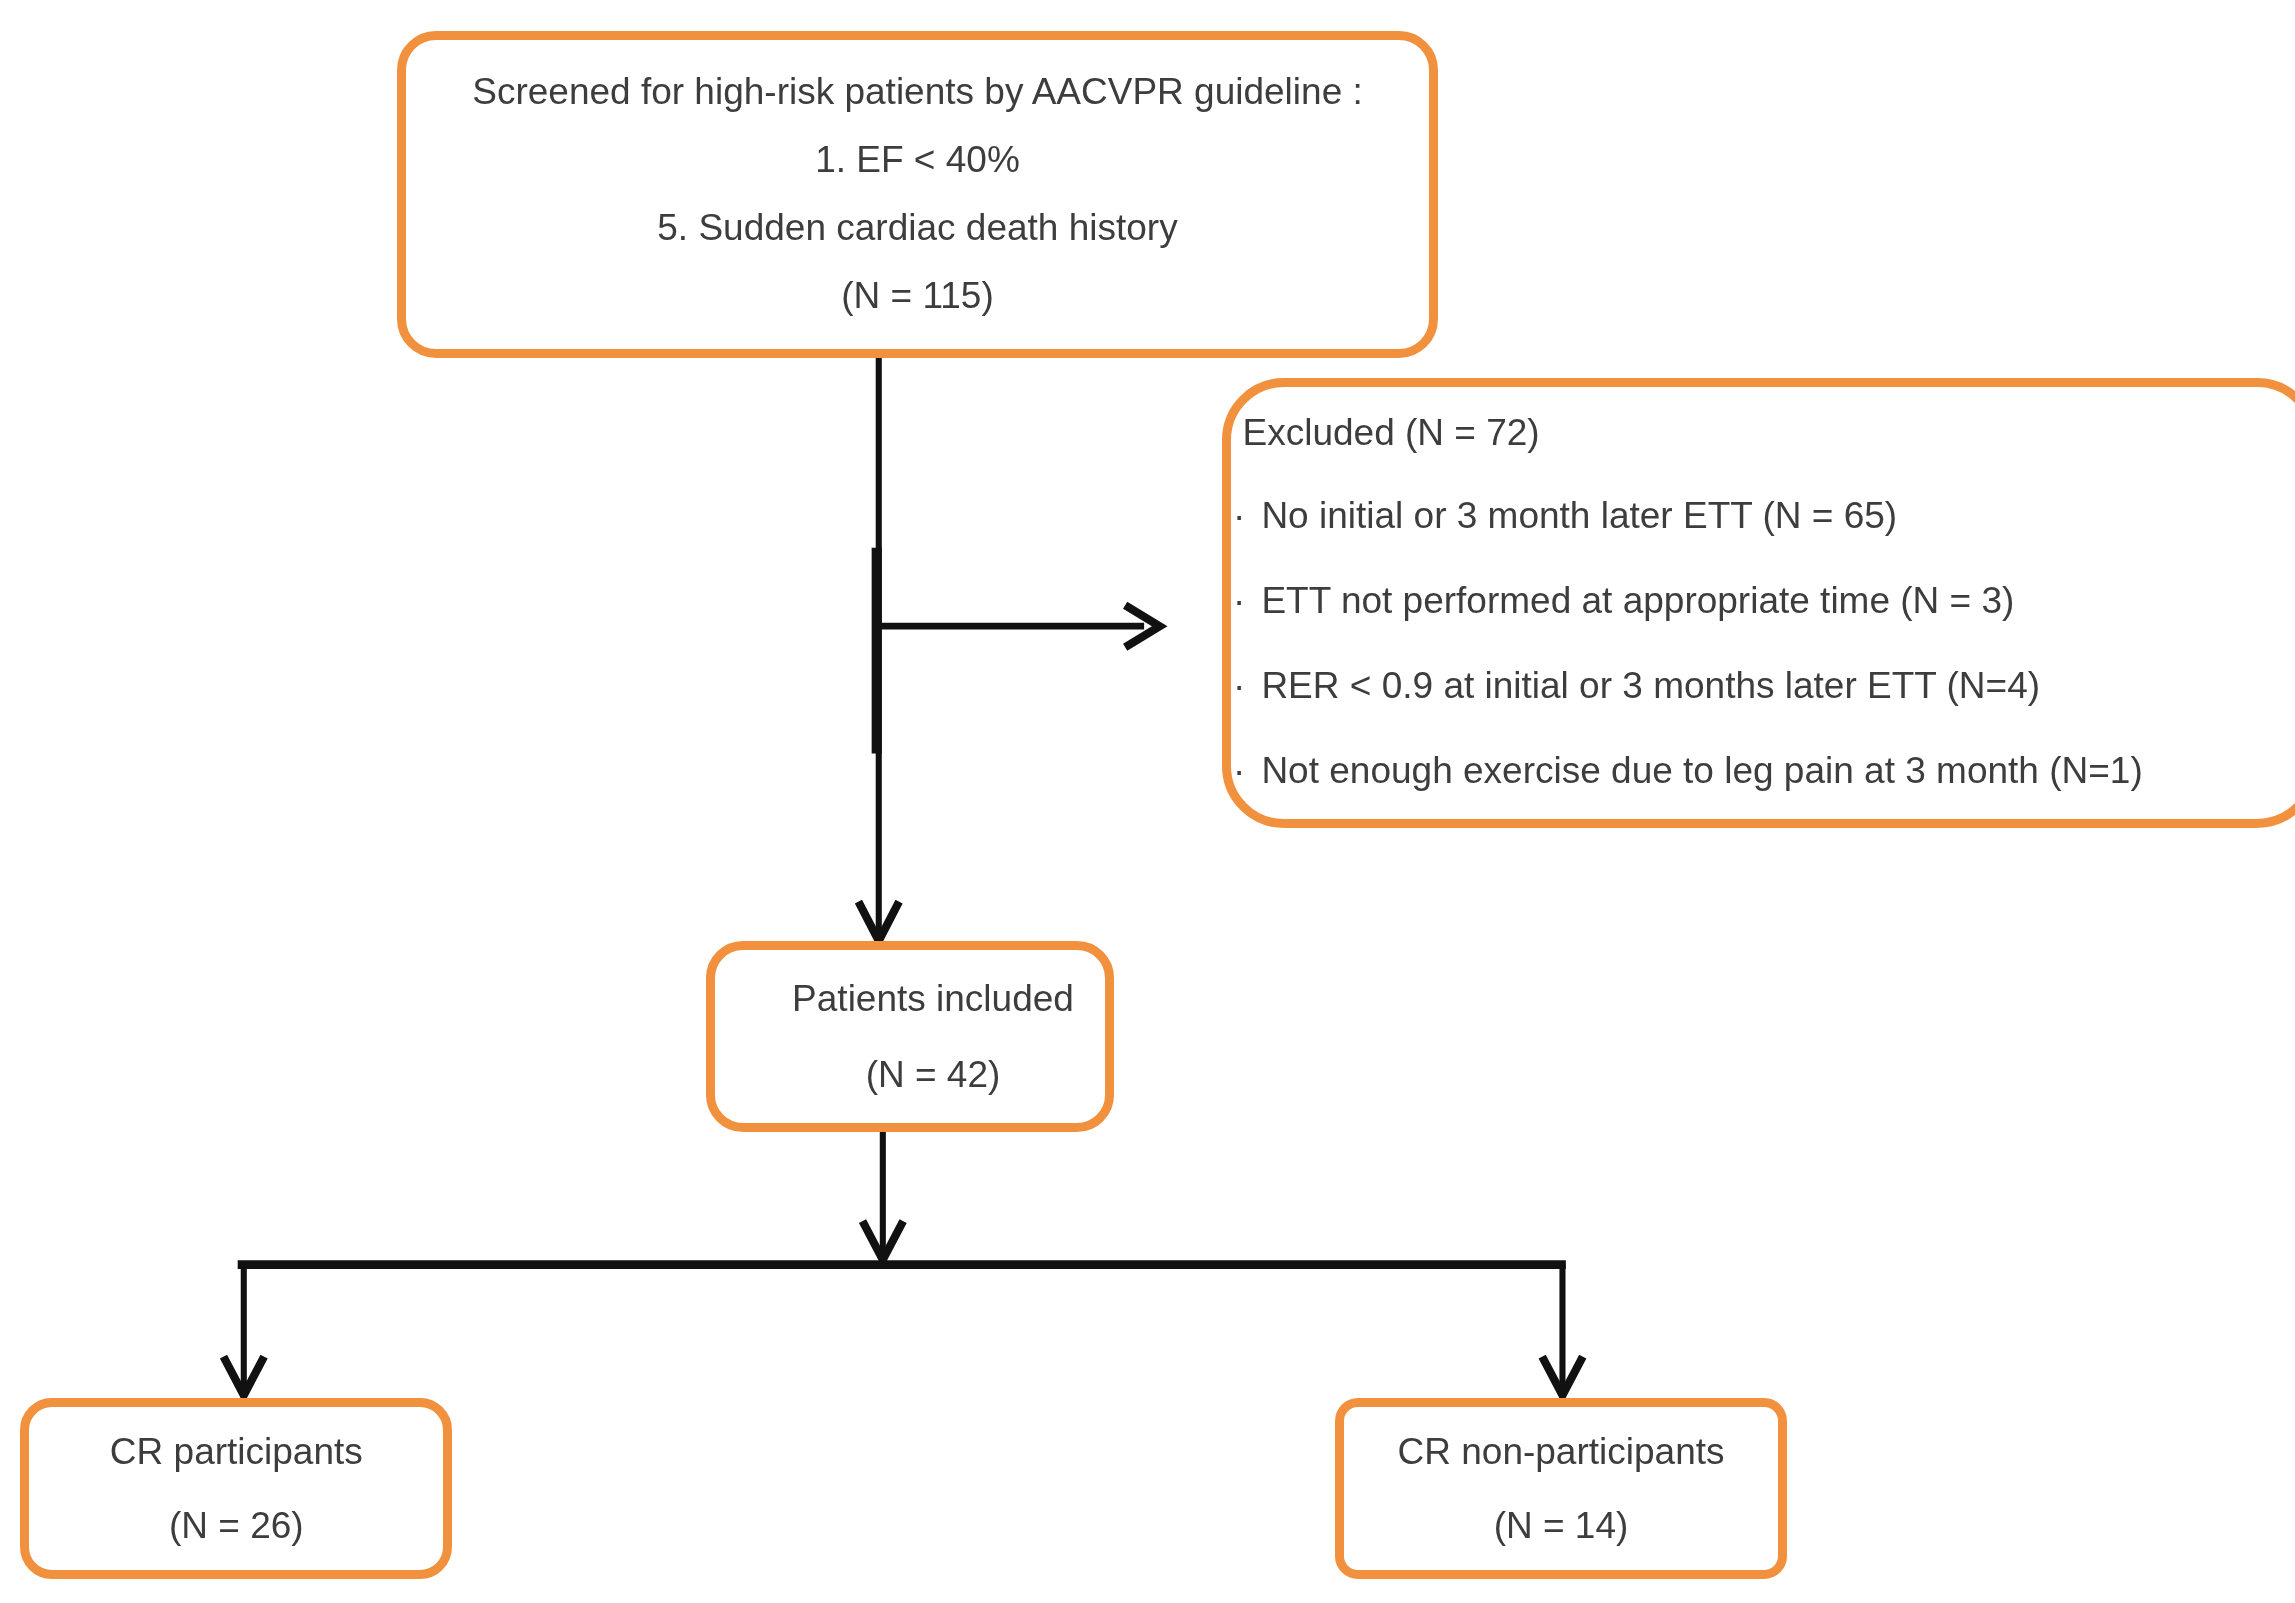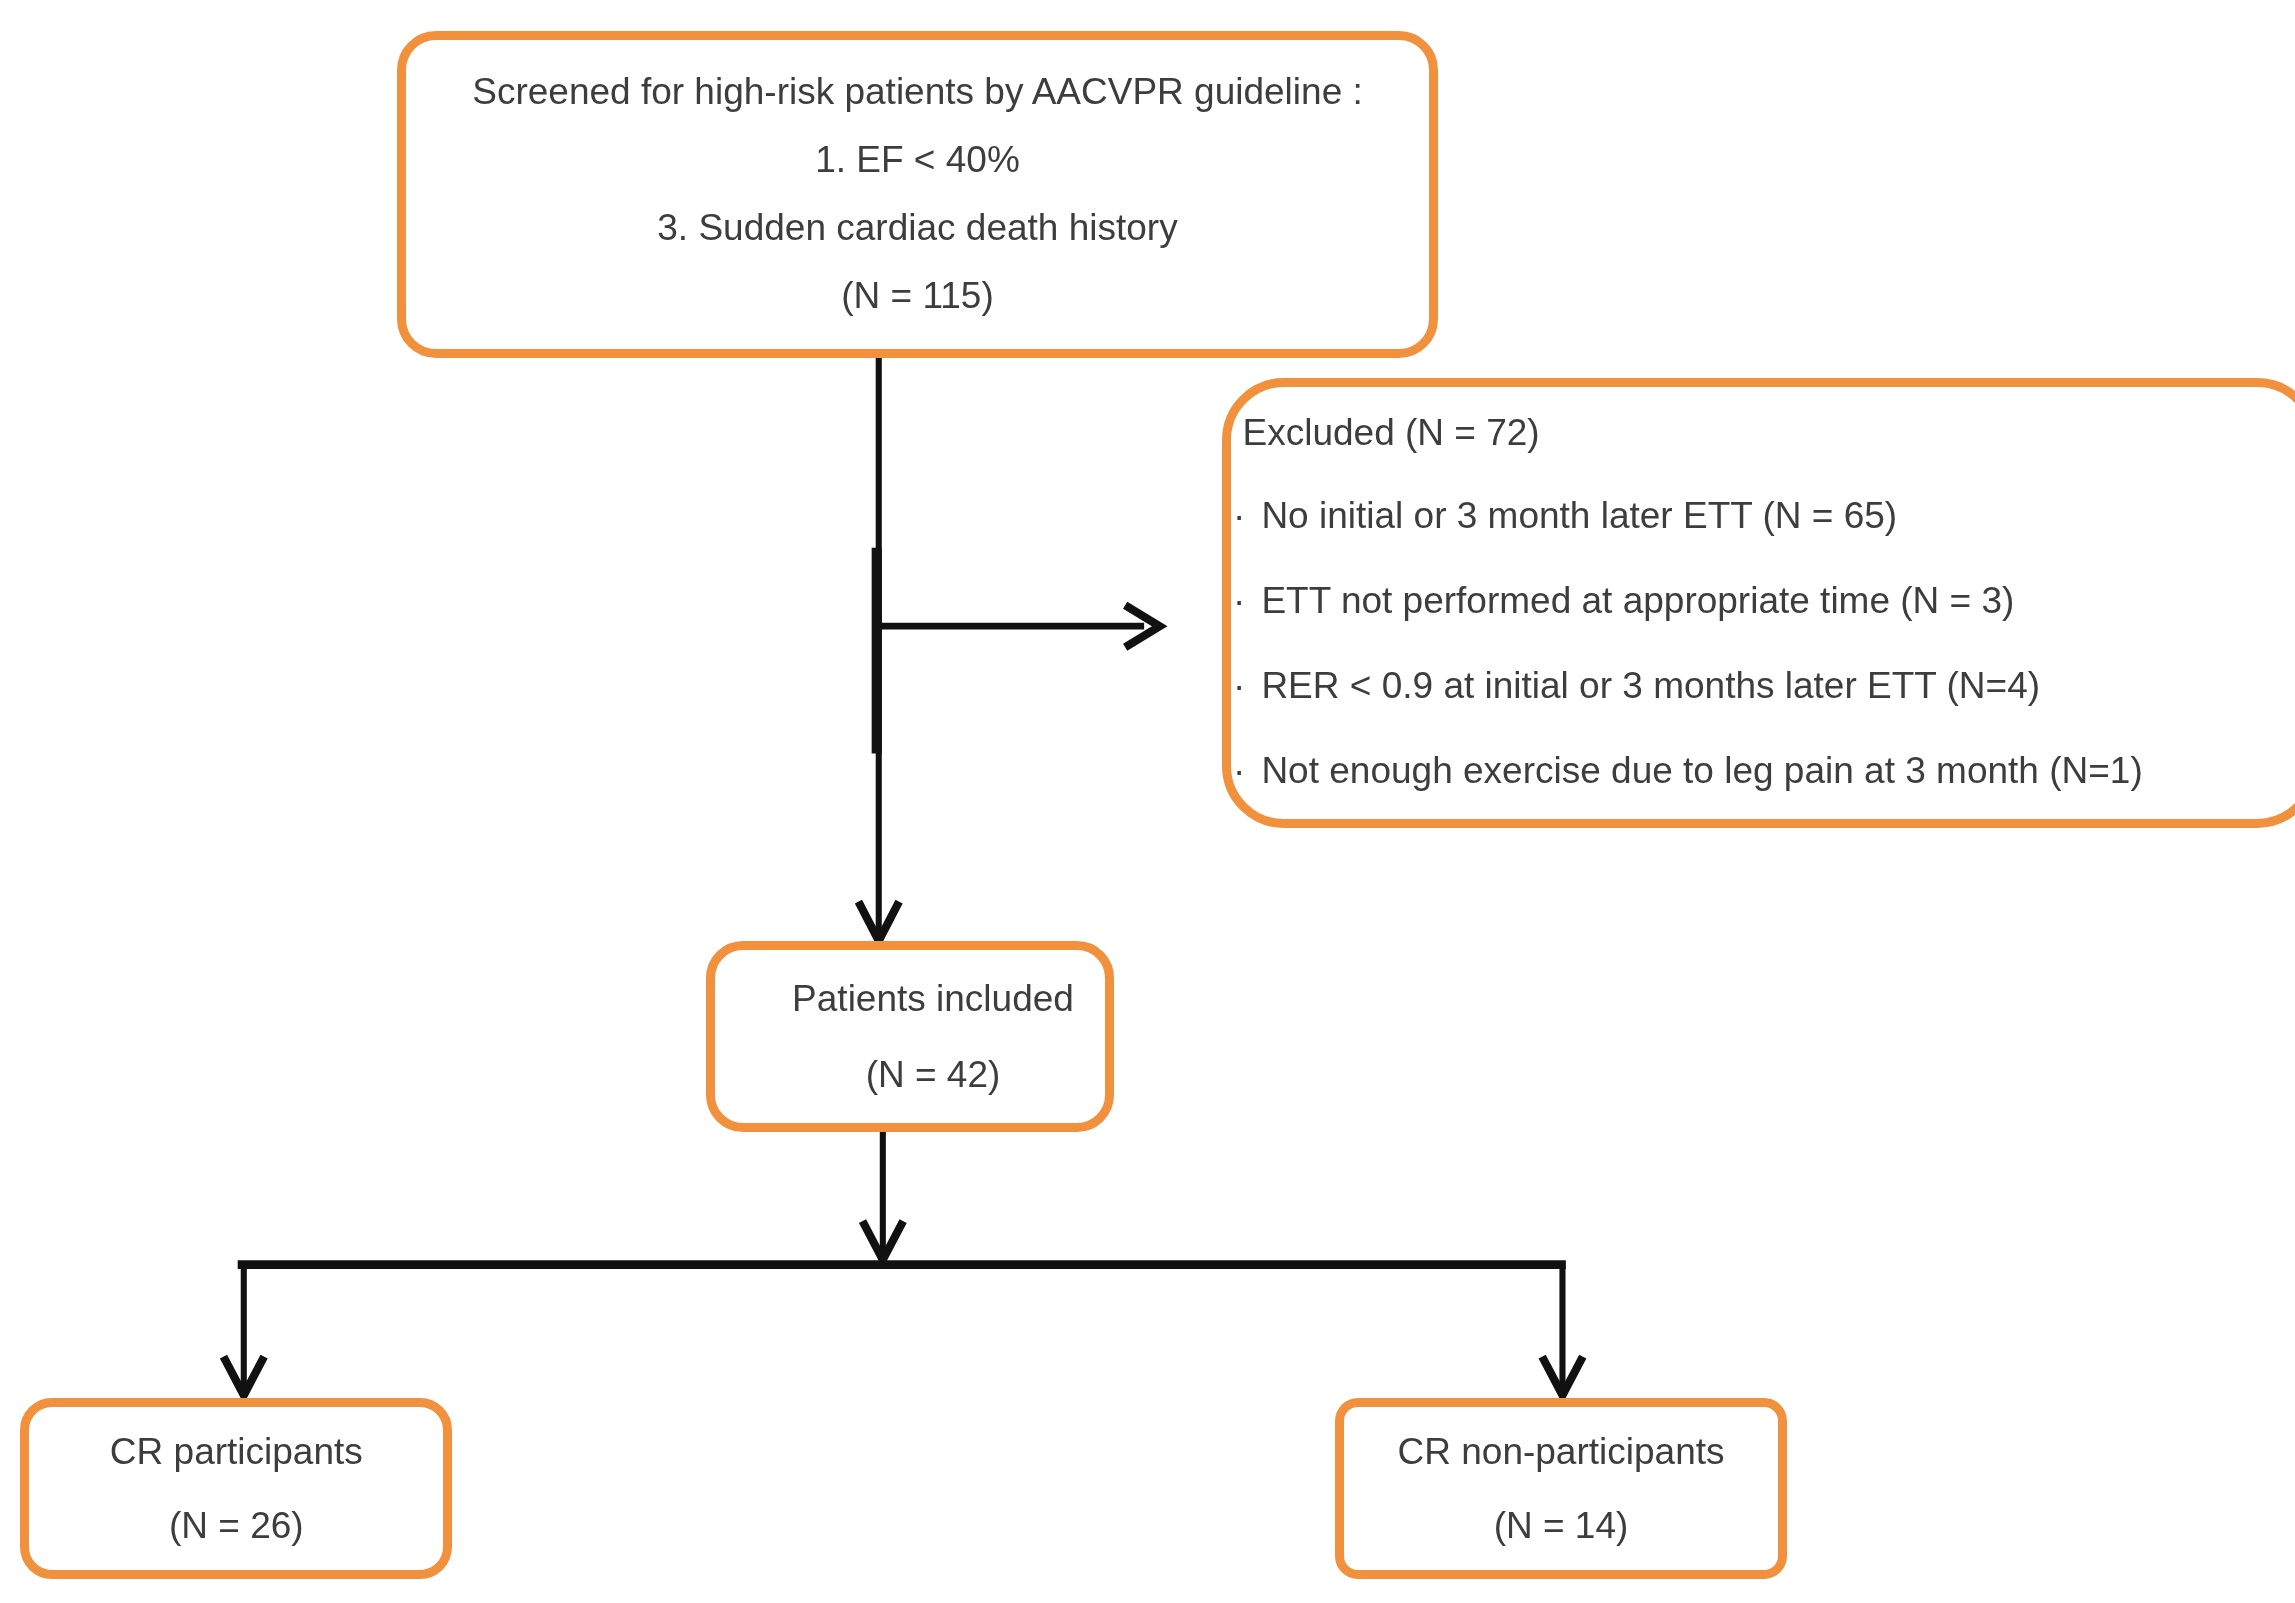--- a/index.html
+++ b/index.html
@@ -87,21 +87,21 @@
     <line class="shaft" x1="360" y1="1868" x2="360" y2="2056" stroke-width="9"></line>
     <path class="chev" d="M 330 2004 L 360 2061 L 390 2004" stroke-width="12"></path>
 
     <line class="shaft" x1="2308" y1="1868" x2="2308" y2="2056" stroke-width="9"></line>
     <path class="chev" d="M 2278 2004 L 2308 2061 L 2338 2004" stroke-width="12"></path>
   </svg>
 
   <div class="box" id="box-screened">
     <div class="ln">Screened for high-risk patients by AACVPR guideline :</div>
     <div class="ln">1. EF &lt; 40%</div>
-    <div class="ln">3. Sudden cardiac death history</div>
+    <div class="ln">5. Sudden cardiac death history</div>
     <div class="ln">(N = 115)</div>
   </div>
 
   <div class="box" id="box-excluded">
     <div class="ln title">Excluded (N = 72)</div>
     <div class="ln item">
       <span class="bullet">·</span>
       <span>No initial or 3 month later ETT (N = 65)</span>
     </div>
     <div class="ln item">

